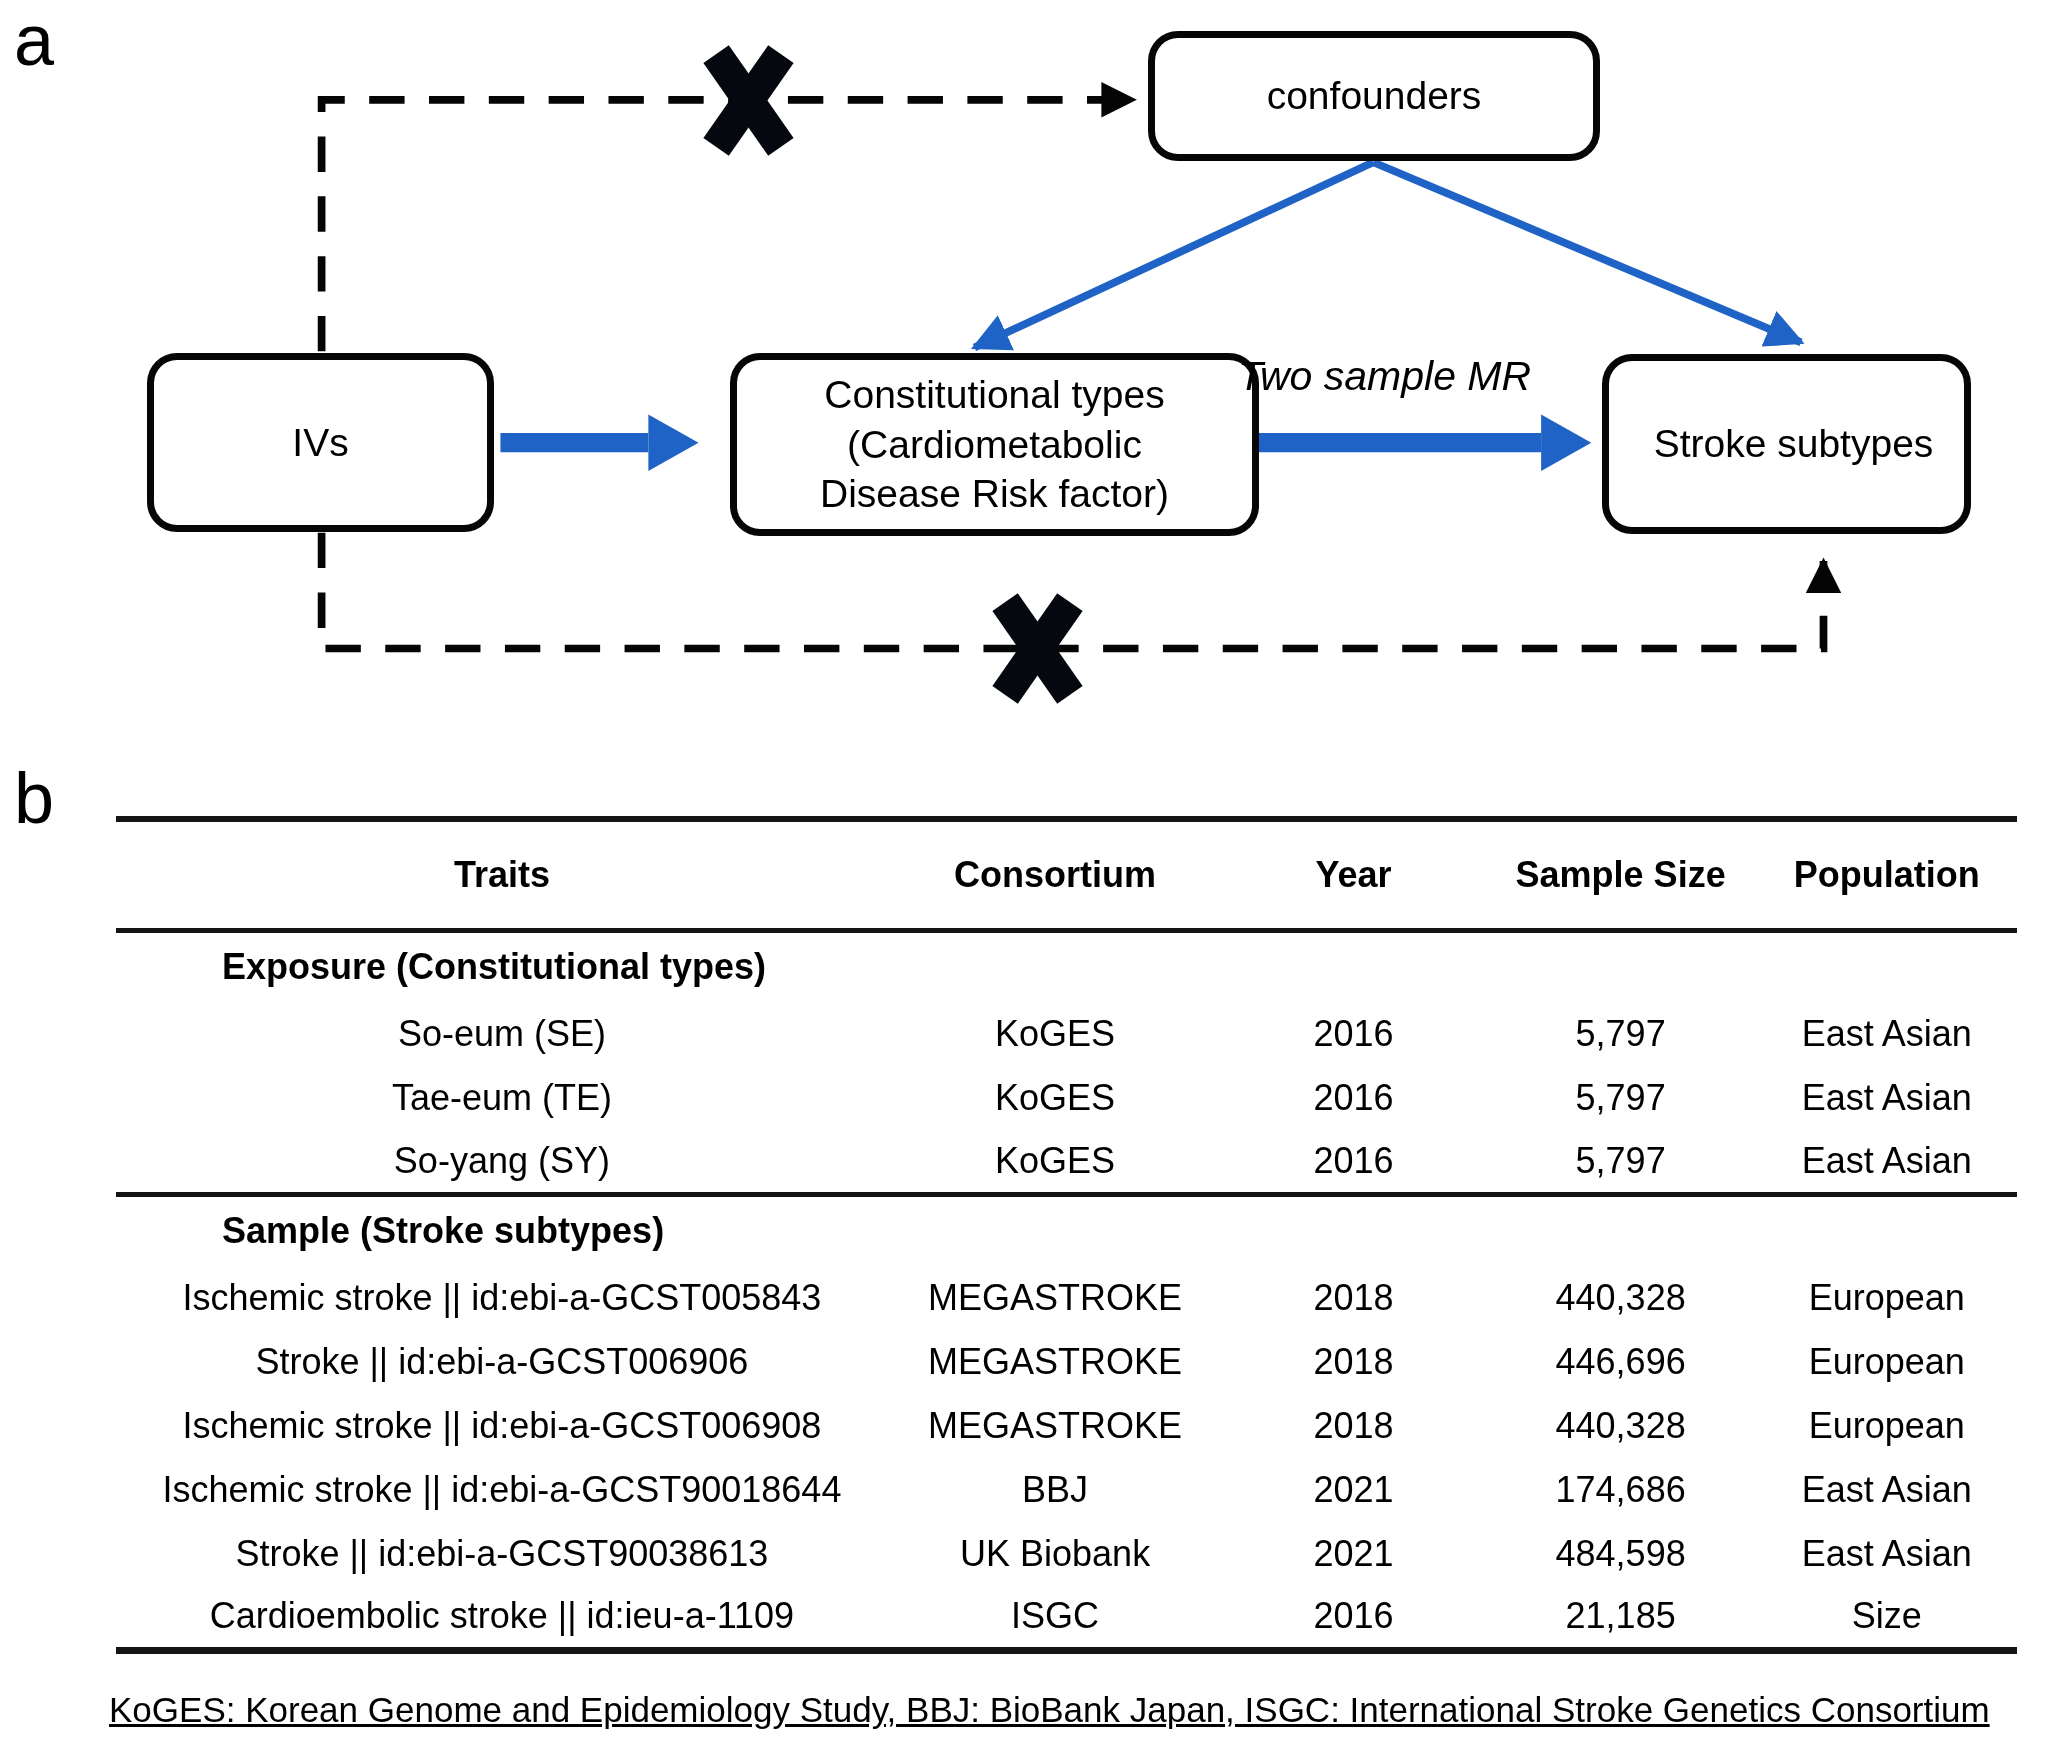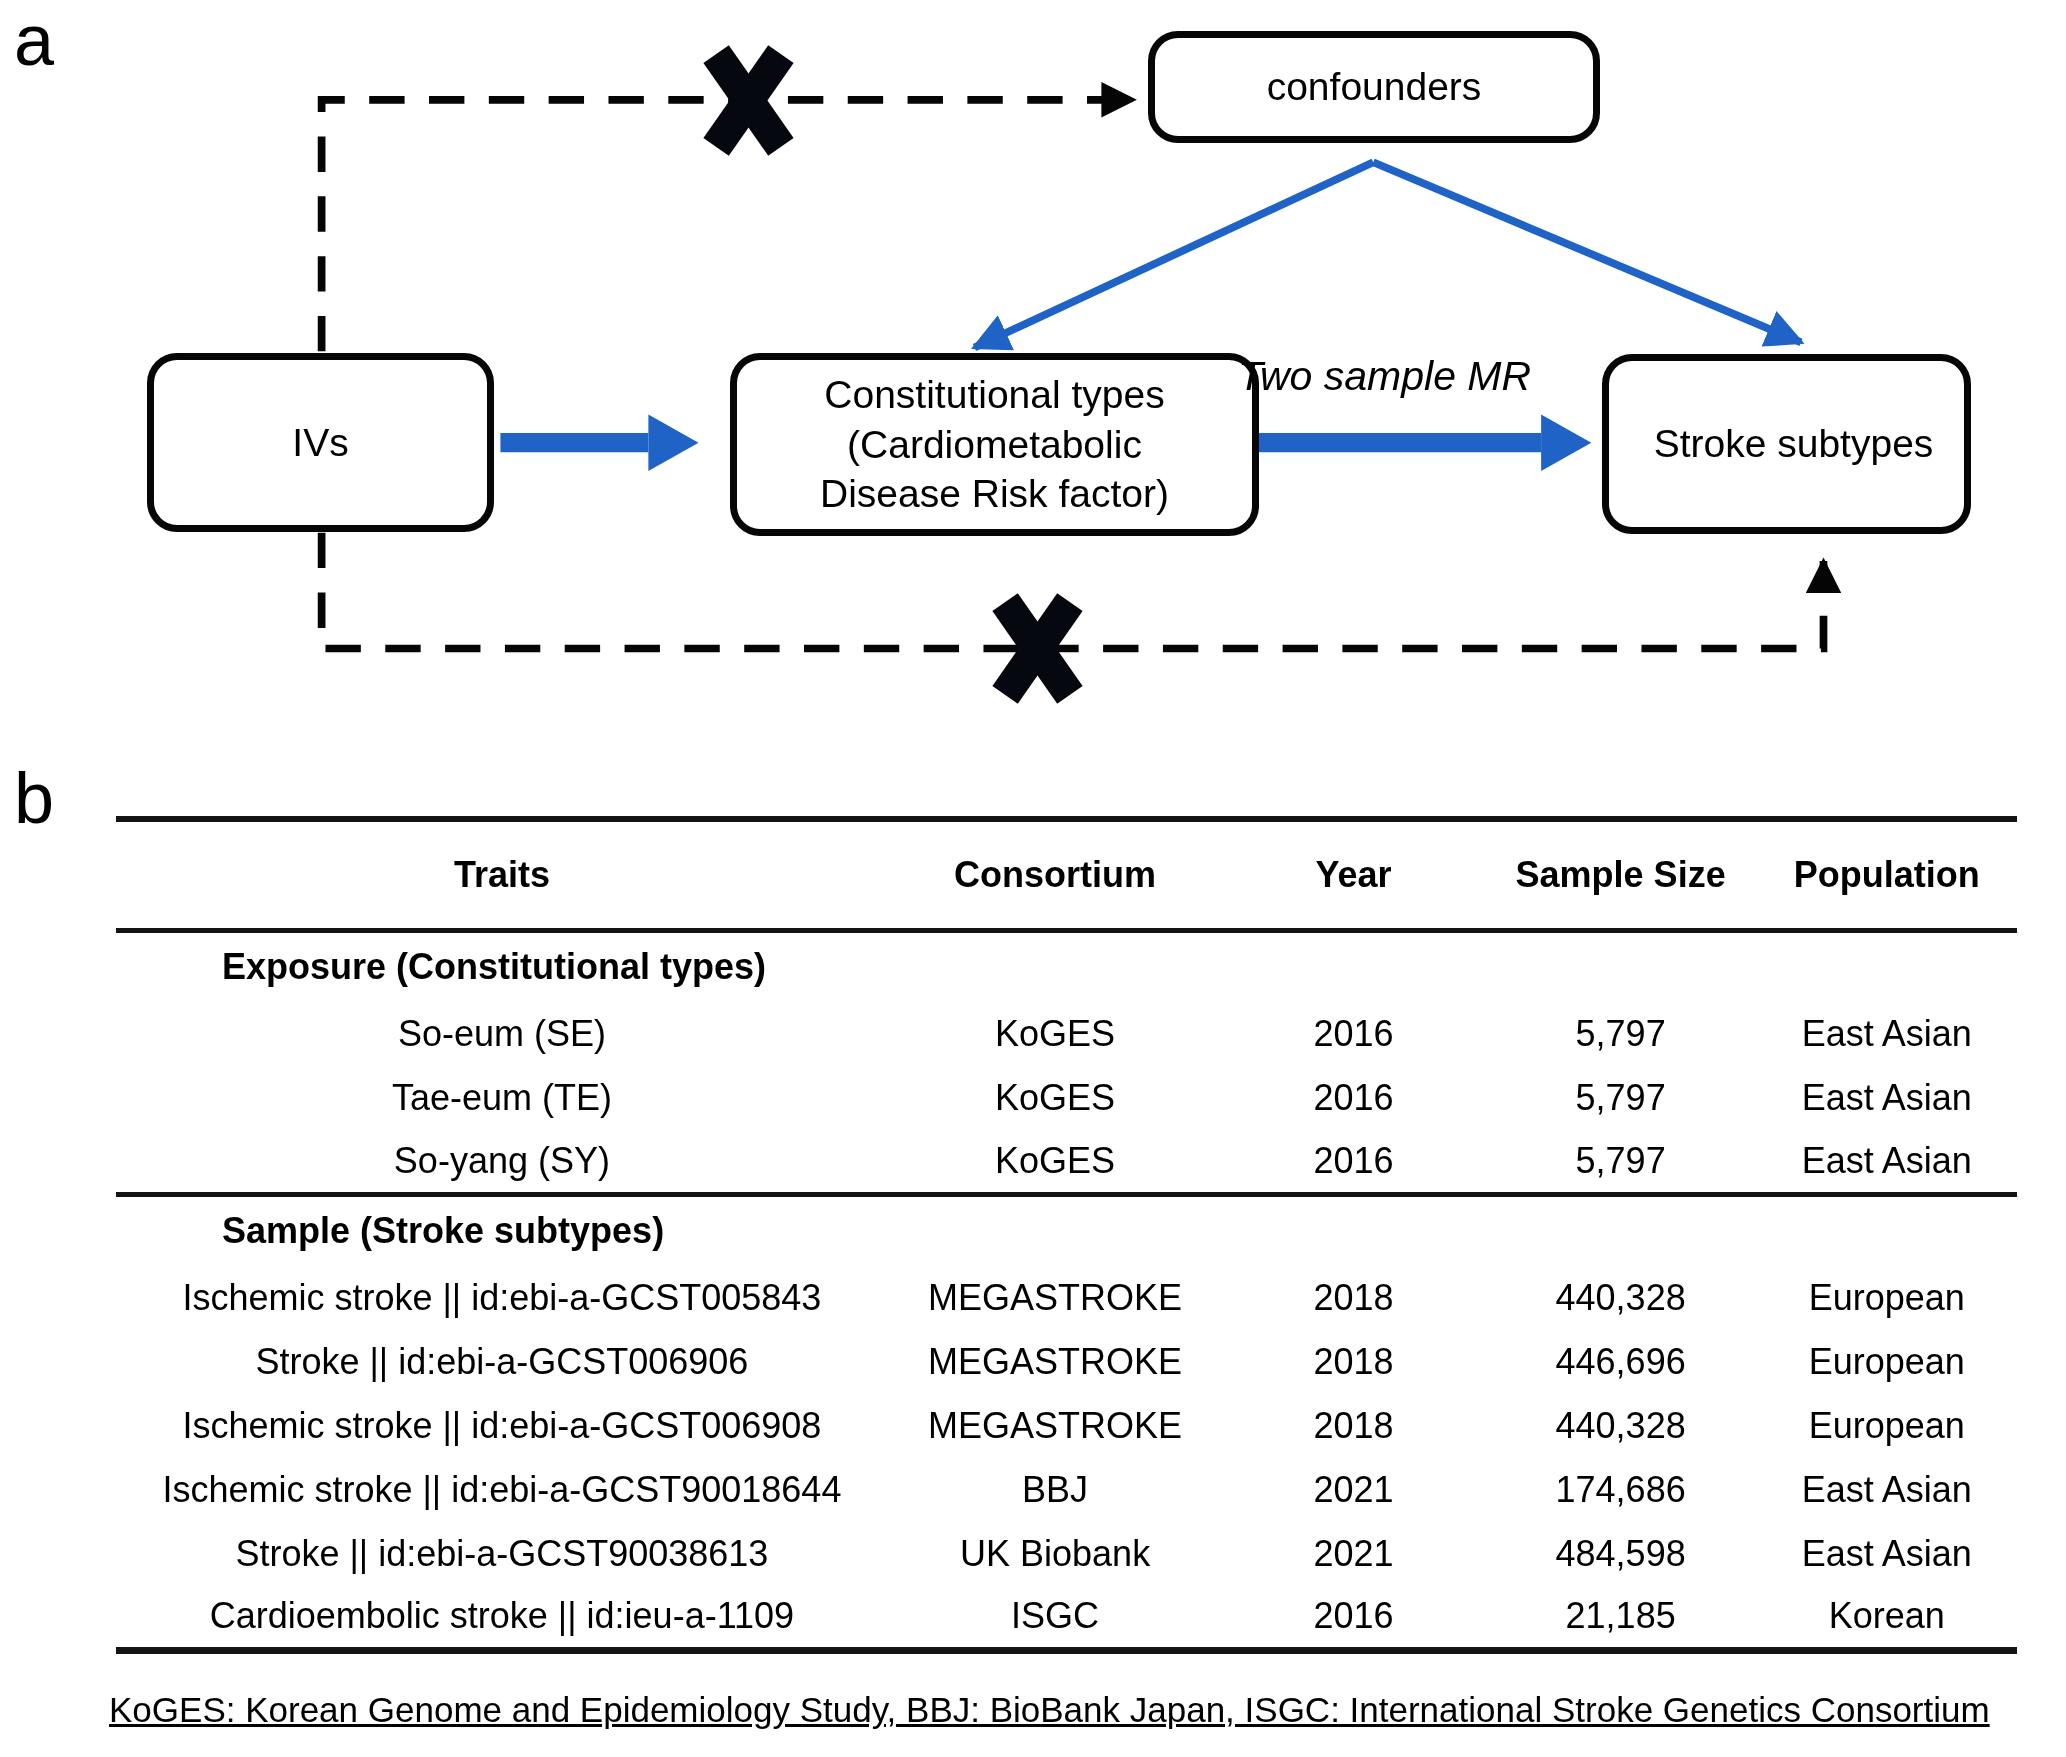--- a/index.html
+++ b/index.html
@@ -68,21 +68,21 @@
     <polygon points="1008,644 1008,732 1086,688" fill="#1e63c5"></polygon>
 
     <line x1="1912" y1="688" x2="2396" y2="688" stroke="#1e63c5" stroke-width="30"></line>
     <polygon points="2396,644 2396,732 2474,688" fill="#1e63c5"></polygon>
   </svg>
 
   <div class="node" style="left:147px;top:353px;width:347px;height:179px;">
     <span>IVs</span>
   </div>
 
-  <div class="node" style="left:1148px;top:31px;width:452px;height:112px;">
+  <div class="node" style="left:1148px;top:31px;width:452px;height:130px;">
     <span>confounders</span>
   </div>
 
   <div class="node" style="left:704px;top:353px;width:529px;height:183px;margin-left:26px;">
     <span>Constitutional types</span>
     <span>(Cardiometabolic</span>
     <span>Disease Risk factor)</span>
   </div>
 
   <div class="node" style="left:1602px;top:354px;width:369px;height:180px;padding-left:14px;">
@@ -174,20 +174,20 @@
           <td>UK Biobank</td>
           <td>2021</td>
           <td>484,598</td>
           <td>East Asian</td>
         </tr>
         <tr class="row-data">
           <td>Cardioembolic stroke || id:ieu-a-1109</td>
           <td>ISGC</td>
           <td>2016</td>
           <td>21,185</td>
-          <td>Korean</td>
+          <td>Size</td>
         </tr>
       </tbody>
   </table>
 
   <div class="footnote">KoGES: Korean Genome and Epidemiology Study, BBJ: BioBank Japan, ISGC: International Stroke Genetics Consortium</div>
 </div>
 
 
 </body></html>

